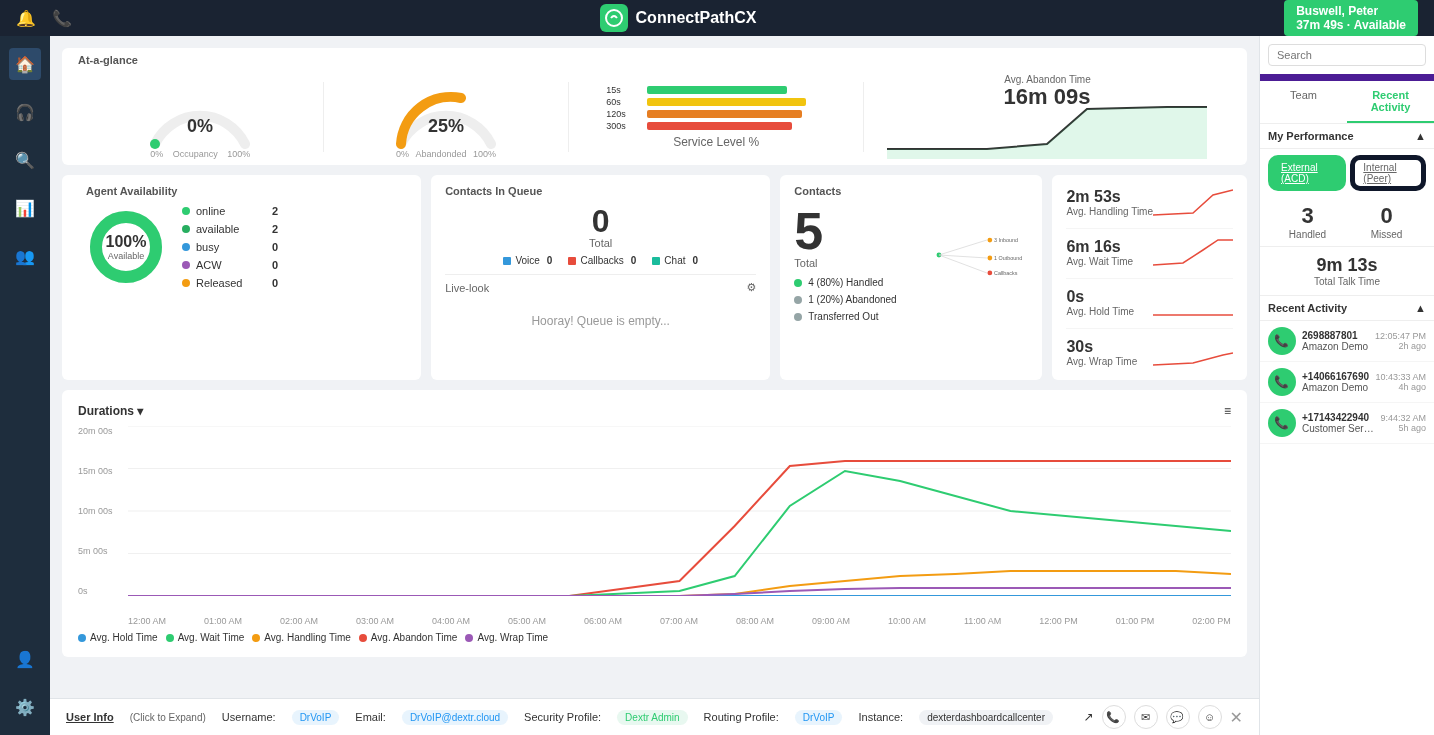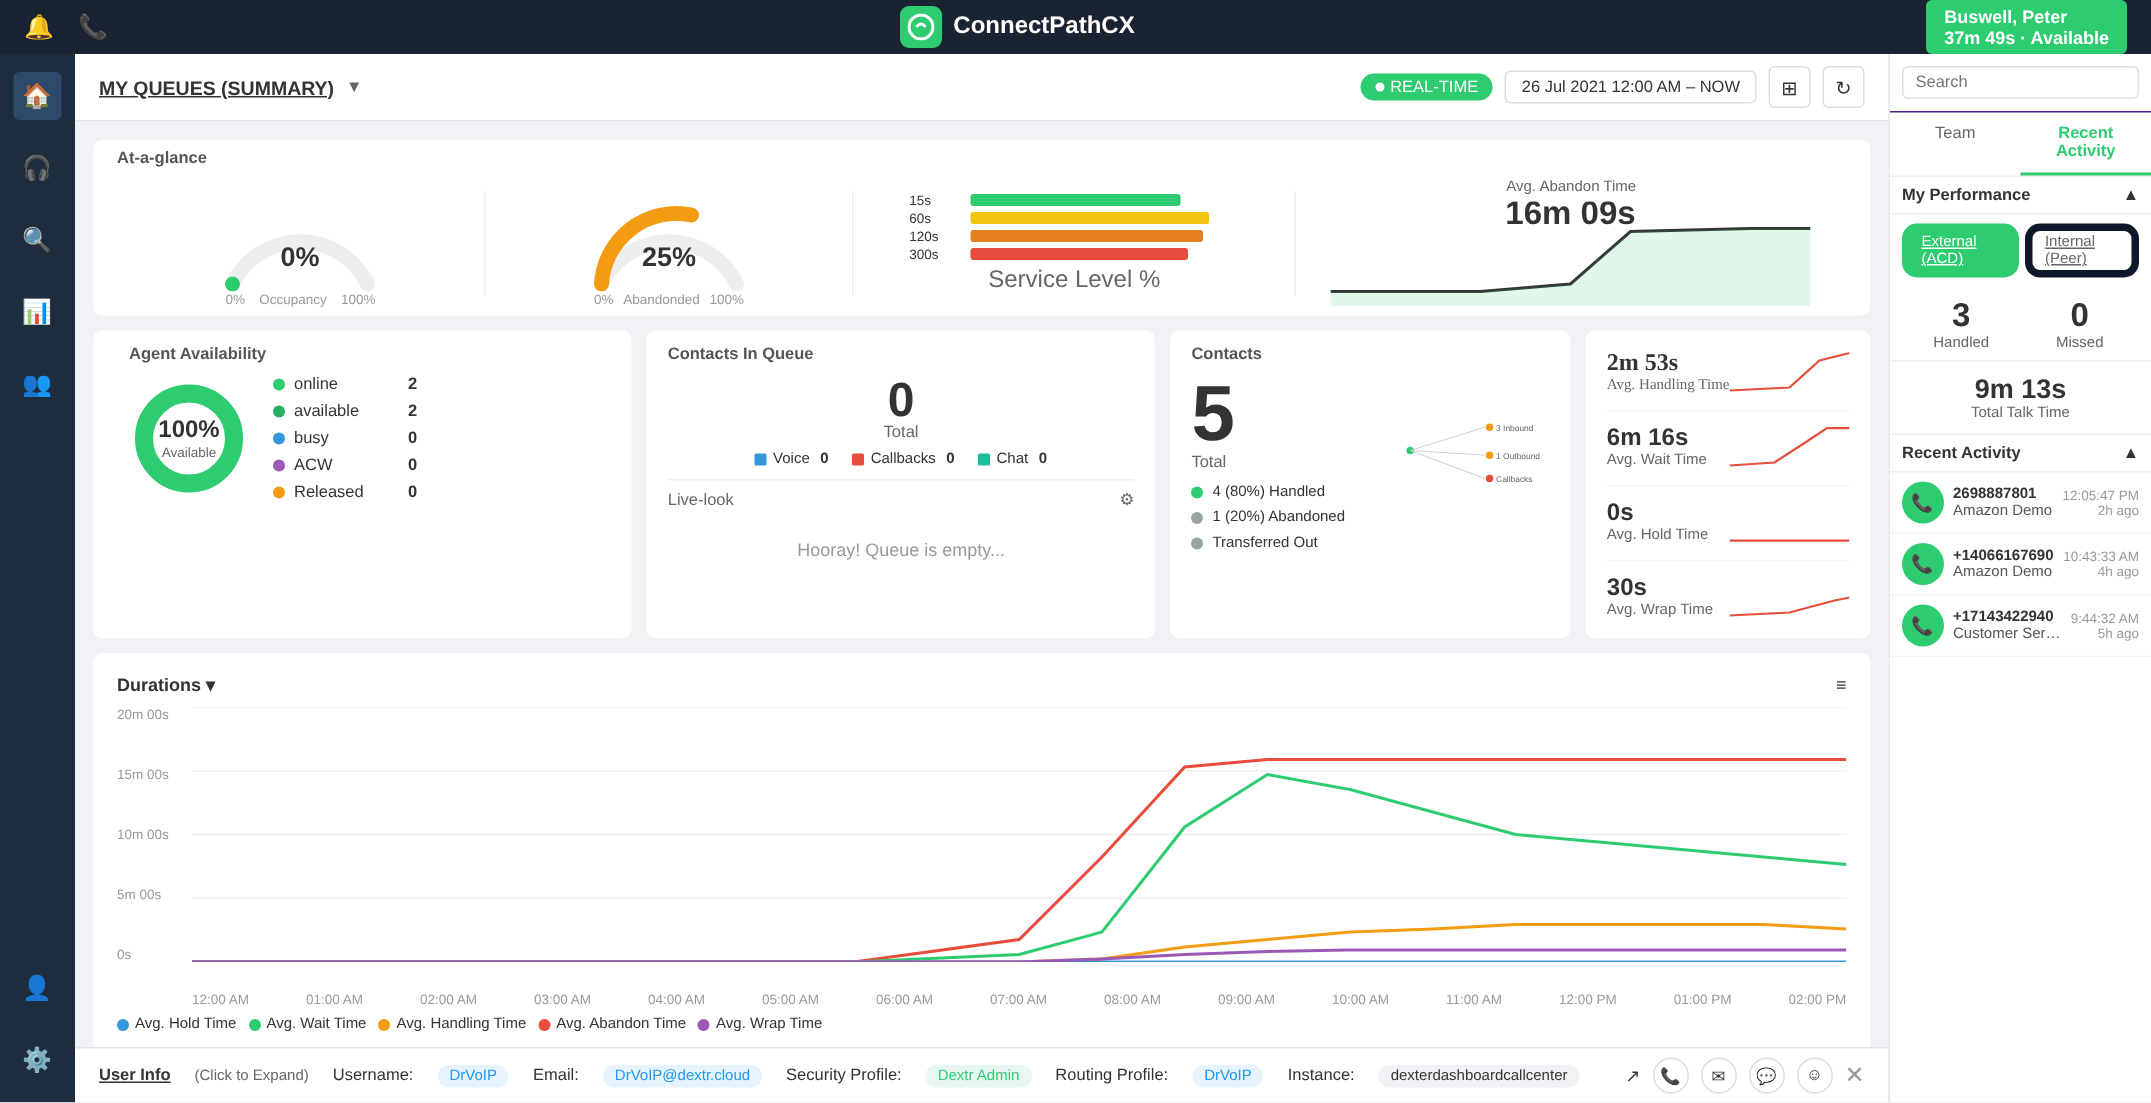--- a/index.html
+++ b/index.html
@@ -91,21 +91,21 @@
     .chart-area { height: 200px; position: relative; overflow: hidden; }
     .chart-labels-y { position: absolute; left: 0; top: 0; bottom: 30px; display: flex; flex-direction: column; justify-content: space-between; font-size: 9px; color: #999; width: 45px; }
     .chart-content { position: absolute; left: 50px; right: 0; top: 0; bottom: 30px; }
     .chart-x-labels { position: absolute; bottom: 0; left: 50px; right: 0; display: flex; justify-content: space-between; font-size: 9px; color: #999; }
     .chart-legend { display: flex; flex-wrap: wrap; gap: 8px; margin-top: 6px; }
     .legend-item { display: flex; align-items: center; gap: 4px; font-size: 10px; }
     .legend-dot { width: 8px; height: 8px; border-radius: 50%; flex-shrink: 0; }
 
     
     .right-sidebar { width: 175px; background: white; border-left: 1px solid #e0e4e8; display: flex; flex-direction: column; flex-shrink: 0; }
-    .rs-search { padding: 8px; border-bottom: 1px solid #4c1d95; }
+    .rs-search { padding: 8px; border-bottom: 7px solid #4c1d95; }
     .rs-search input { width: 100%; border: 1px solid #ddd; border-radius: 4px; padding: 4px 8px; font-size: 11px; }
     .rs-tabs { display: flex; border-bottom: 1px solid #eee; }
     .rs-tab { flex: 1; text-align: center; padding: 8px 4px; font-size: 11px; cursor: pointer; color: #666; }
     .rs-tab.active { color: #2ecc71; border-bottom: 2px solid #2ecc71; font-weight: 600; }
     .my-perf-header { display: flex; justify-content: space-between; align-items: center; padding: 6px 8px; font-size: 11px; font-weight: 600; border-bottom: 1px solid #eee; }
     .perf-tabs { display: flex; gap: 4px; padding: 6px 8px; }
     .perf-tab { padding: 2px 8px; border-radius: 10px; font-size: 10px; cursor: pointer; border: 5px solid #0f172a; color: #666; text-decoration: underline; }
     .perf-tab.active { background: #2ecc71; color: white; border-color: #2ecc71; }
     .perf-metrics { display: flex; gap: 0; padding: 6px 8px; border-bottom: 1px solid #eee; }
     .perf-metric { flex: 1; text-align: center; }
@@ -167,35 +167,20 @@
     <div class="sidebar-icon">🎧</div>
     <div class="sidebar-icon">🔍</div>
     <div class="sidebar-icon">📊</div>
     <div class="sidebar-icon">👥</div>
     <div class="sidebar-icon sidebar-bottom">👤</div>
     <div class="sidebar-icon">⚙️</div>
   </div>
 
   <div class="content-area">
 
-    <div class="top-bar">
-      <div class="top-bar-left">
-        <span class="queues-title">MY QUEUES (SUMMARY)</span>
-        <span style="font-size:11px; color:#666;">▼</span>
-      </div>
-      <div class="top-bar-right">
-        <div class="realtime-badge">
-          <div class="realtime-dot"></div>
-          <span>REAL-TIME</span>
-        </div>
-        <div class="date-range">26 Jul 2021 12:00 AM – NOW</div>
-        <div class="icon-btn">⊞</div>
-        <div class="icon-btn">↻</div>
-      </div>
-    </div>
 
     <div class="dashboard">
 
       <div class="at-a-glance">
         <div class="section-title">At-a-glance</div>
         <div class="at-a-glance-content">
 
           <div class="metric-block">
             <svg width="120" height="75" viewBox="0 0 120 75">
               <path d="M15 70 A 50 50 0 0 1 105 70" fill="none" stroke="#eee" stroke-width="10" stroke-linecap="round"></path>
@@ -237,21 +222,21 @@
                   </div>
                 <div class="service-bar-row">
                     <span style="width:35px">120s</span>
                     <div class="service-bar" style="width:155px;background:#e67e22;"></div>
                   </div>
                 <div class="service-bar-row">
                     <span style="width:35px">300s</span>
                     <div class="service-bar" style="width:145px;background:#e74c3c;"></div>
                   </div>
               </div>
-              <div style="text-align:center; font-size:16px; color:#666; margin-top:4px;">Service Level %</div>
+              <div style="text-align:center; font-size:12px; color:#666; margin-top:4px;">Service Level %</div>
             </div>
           </div>
           <div class="divider-v"></div>
 
           <div class="abandon-time-block">
             <div style="font-size:10px;color:#666;margin-bottom:4px;">Avg. Abandon Time</div>
             <svg width="320" height="70" viewBox="0 0 320 70">
               <polyline points="0,60 100,60 160,55 200,20 280,18 320,18" fill="none" stroke="#333" stroke-width="2"></polyline>
               <polygon points="0,60 100,60 160,55 200,20 280,18 320,18 320,70 0,70" fill="rgba(46,204,113,0.15)"></polygon>
               <text x="160" y="15" text-anchor="middle" font-size="22" font-weight="bold" fill="#333">16m 09s</text>
@@ -372,21 +357,21 @@
 
                   <line x1="50" y1="50" x2="130" y2="80" stroke="#ccc" stroke-width="1"></line>
                   <circle cx="135" cy="80" r="4" fill="#e74c3c"></circle>
                   <text x="142" y="84" font-size="9" fill="#666">Callbacks</text>
                 </svg>
               </div>
             </div>
           </div>
 
           <div class="right-stats">
-            <div style="display:flex; justify-content:flex-end; align-items:center;font-family:Liberation Serif, serif;">
+            <div style="display:flex; justify-content:flex-end; align-items:center;">
               <div>
                 <div style="font-size:16px;font-weight:700;">2m 53s</div>
                 <div style="font-size:10px;color:#666;">Avg. Handling Time</div>
               </div>
               <svg class="sparkline" width="80" height="35" viewBox="0 0 80 35">
                 <polyline points="0,30 40,28 60,10 80,5" fill="none" stroke="#e74c3c" stroke-width="1.5"></polyline>
               </svg>
             </div>
             <div style="display:flex; justify-content:space-between; align-items:center; border-top:1px solid #f5f5f5; padding-top:6px;">
               <div>

